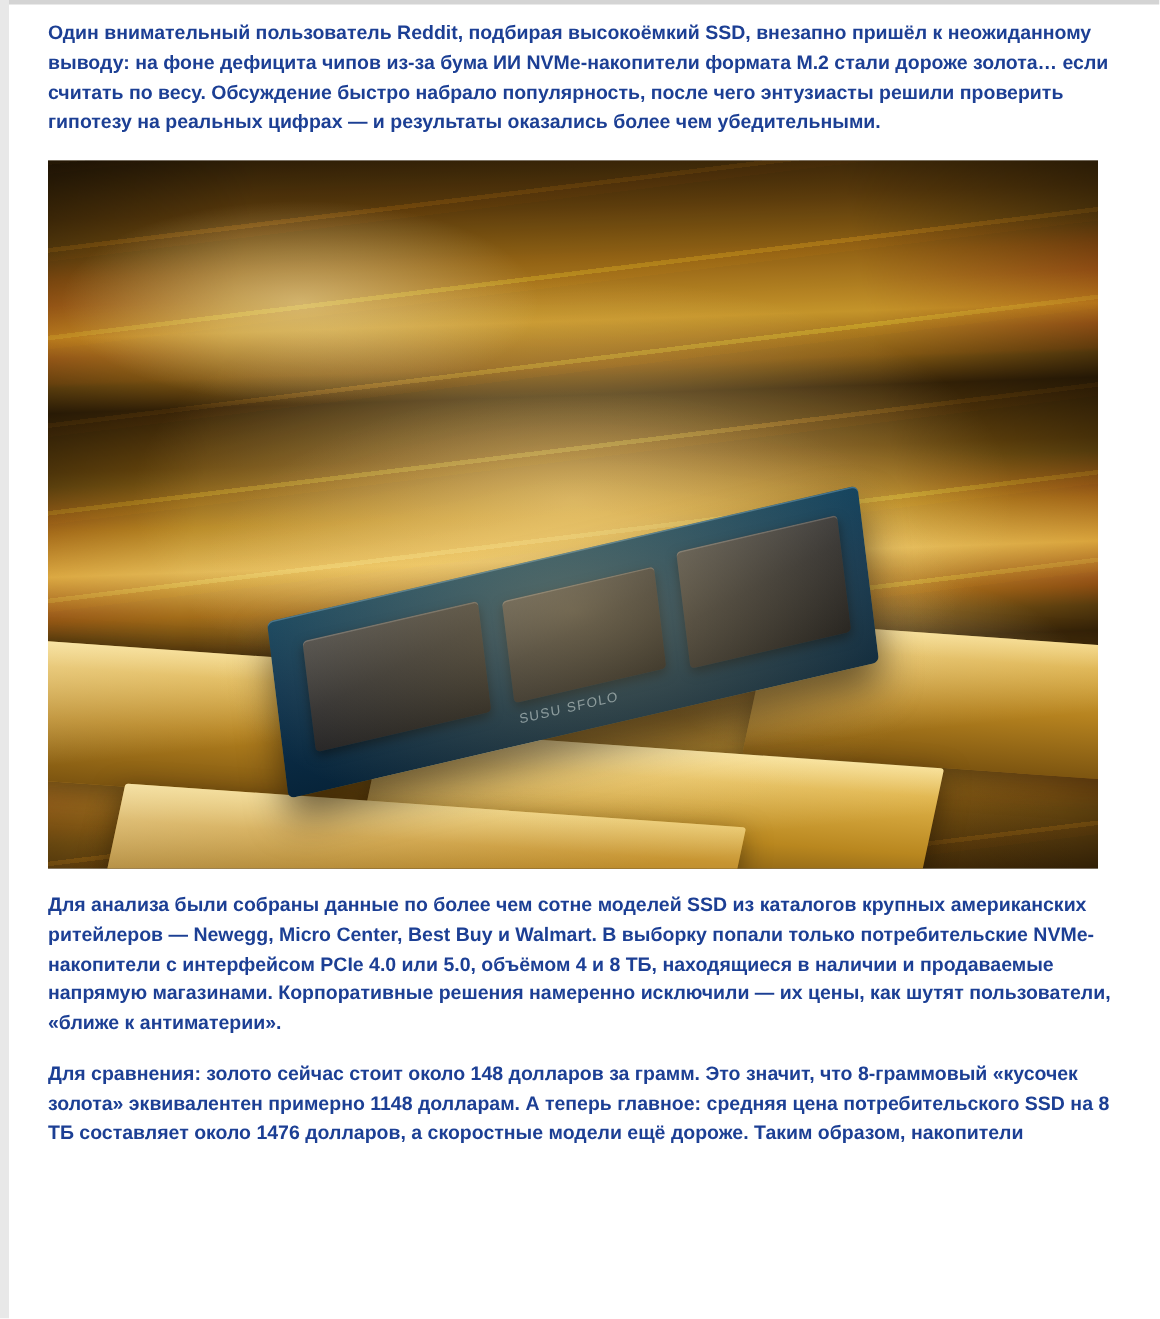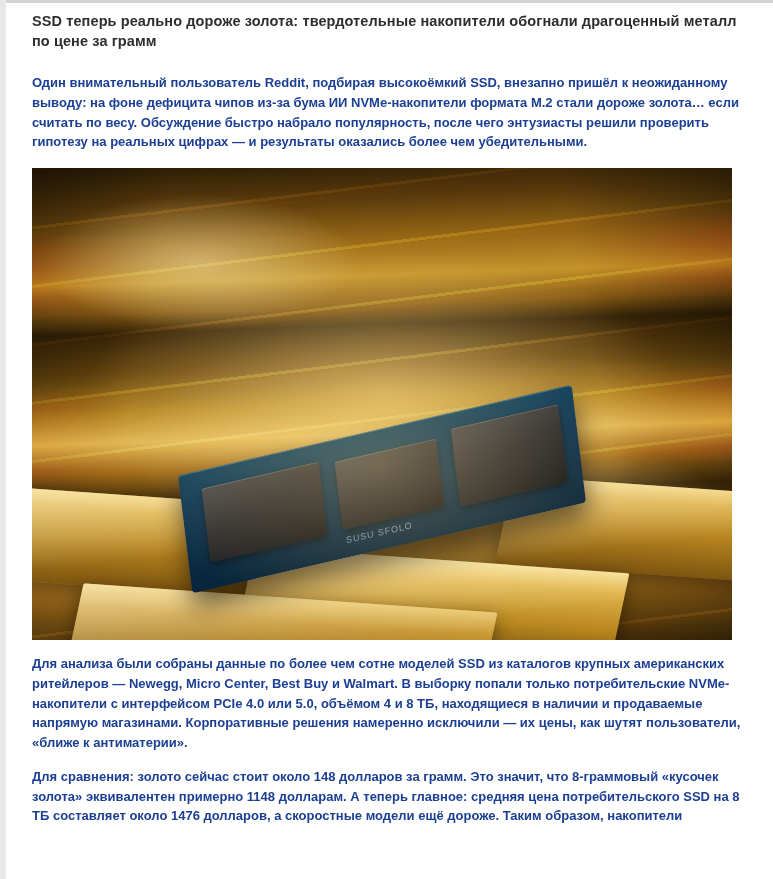--- a/index.html
+++ b/index.html
@@ -157,21 +157,20 @@
   }
 </style>
 </head>
 <body>
 
 <div class="page">
   <div class="top-rule"></div>
 
   <div class="content">
 
-    <h1 class="article-title">SSD теперь реально дороже золота: твердотельные накопители обогнали драгоценный металл по цене за грамм</h1>
 
     <p class="para lead">Один внимательный пользователь Reddit, подбирая высокоёмкий SSD, внезапно пришёл к неожиданному выводу: на фоне дефицита чипов из-за бума ИИ NVMe-накопители формата M.2 стали дороже золота… если считать по весу. Обсуждение быстро набрало популярность, после чего энтузиасты решили проверить гипотезу на реальных цифрах — и результаты оказались более чем убедительными.</p>
 
     <div class="figure">
       <div class="photo"></div>
       <div class="bar b1">
           <span class="bar-face"></span>
         </div>
       <div class="bar b3">
           <span class="bar-face"></span>

